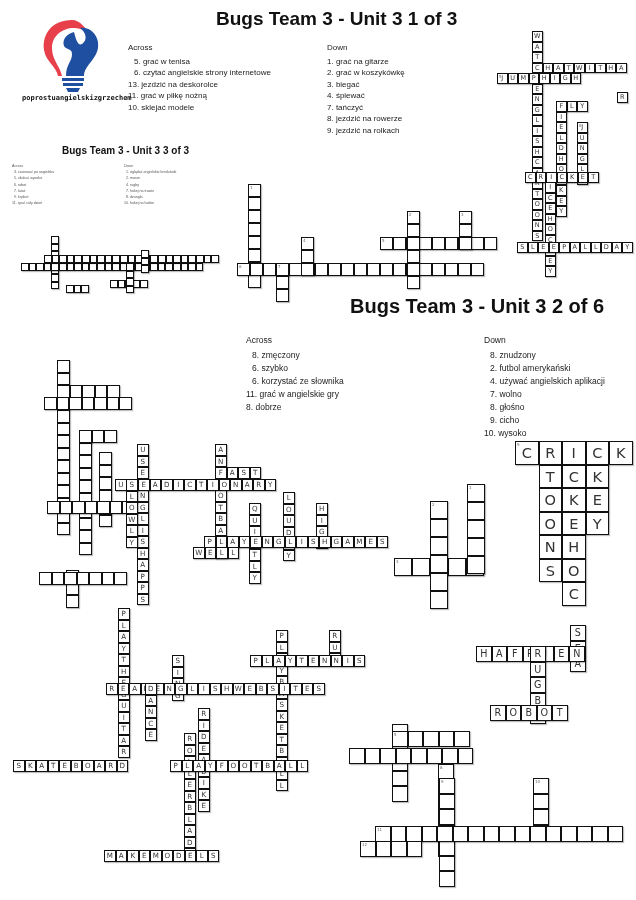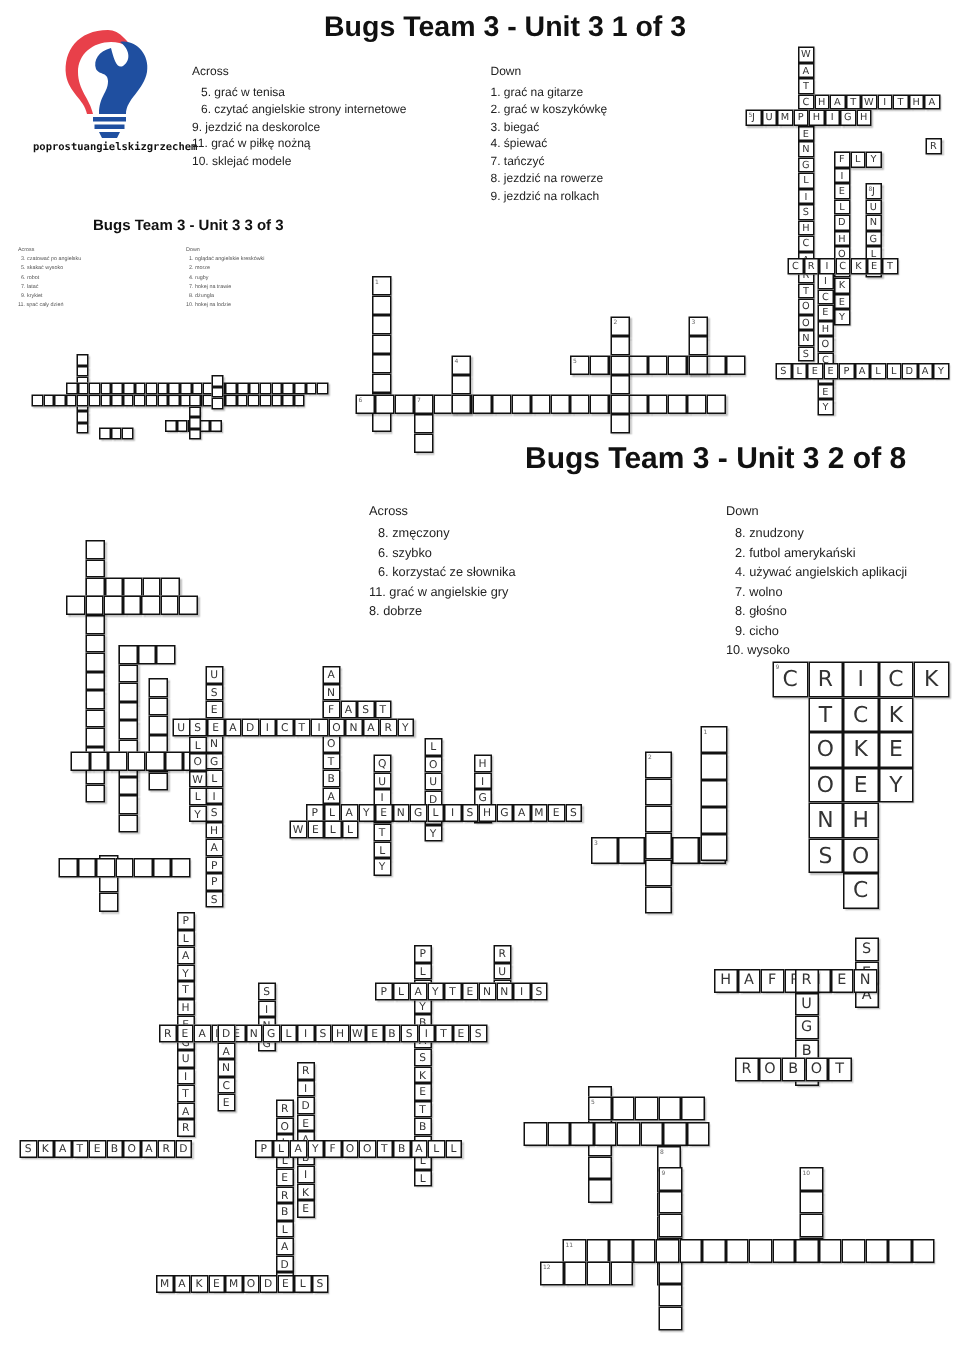--- a/index.html
+++ b/index.html
@@ -27,21 +27,21 @@
     <path d="M40 64 L62 64 L62 67 L40 67 Z M41 69 L61 69 L61 72 L41 72 Z M44 74 L58 74 L56 78 L46 78 Z" fill="#1f4fa0"></path>
   </svg>
   <div class="logo-text abs" style="left:0;top:80px;">poprostuangielskizgrzechem</div>
 </div>
 
 <div class="abs title" style="left:216px;top:8px;font-size:19px;">Bugs Team 3 - Unit 3 1 of 3</div>
 <div class="abs clues" style="left:128px;top:42px;">
   <div class="hdr">Across</div>
   <div class="it">5. grać w tenisa</div>
   <div class="it">6. czytać angielskie strony internetowe</div>
-  <div class="it w">9. jezdzić na deskorolce</div>
+  <div class="it w">13. jezdzić na deskorolce</div>
   <div class="it w">11. grać w piłkę nożną</div>
   <div class="it w">10. sklejać modele</div>
 </div>
 <div class="abs clues" style="left:327px;top:42px;">
   <div class="hdr">Down</div>
   <div class="it w">1. grać na gitarze</div>
   <div class="it w">2. grać w koszykówkę</div>
   <div class="it w">3. biegać</div>
   <div class="it w">4. śpiewać</div>
   <div class="it w">7. tańczyć</div>
@@ -64,21 +64,21 @@
     <div>Down</div>
     <div style="padding-left:2px">1. oglądać angielskie kreskówki</div>
     <div style="padding-left:2px">2. morze</div>
     <div style="padding-left:2px">4. rugby</div>
     <div style="padding-left:2px">7. hokej na trawie</div>
     <div style="padding-left:2px">8. dżungla</div>
     <div>10. hokej na lodzie</div>
   </div>
 </div>
 
-<div class="abs title" style="left:350px;top:295px;font-size:20px;">Bugs Team 3 - Unit 3 2 of 8</div>
+<div class="abs title" style="left:350px;top:295px;font-size:20px;">Bugs Team 3 - Unit 3 2 of 6</div>
 <div class="abs clues" style="left:246px;top:334px;font-size:8.5px;line-height:13px;">
   <div class="hdr">Across</div>
   <div class="it">8. zmęczony</div>
   <div class="it">6. szybko</div>
   <div class="it">6. korzystać ze słownika</div>
   <div class="it w">11. grać w angielskie gry</div>
   <div class="it w">8. dobrze</div>
 </div>
 <div class="abs clues" style="left:484px;top:334px;font-size:8.5px;line-height:13px;">
   <div class="hdr">Down</div>

